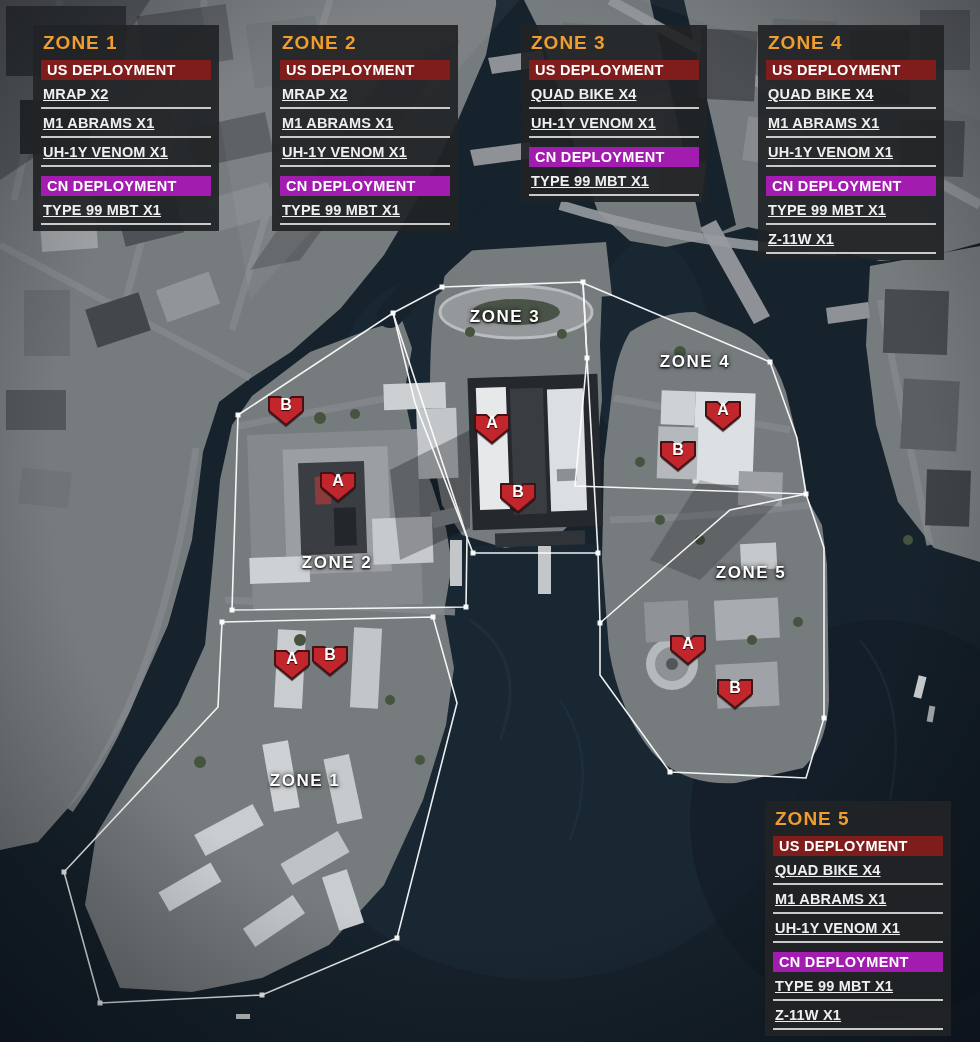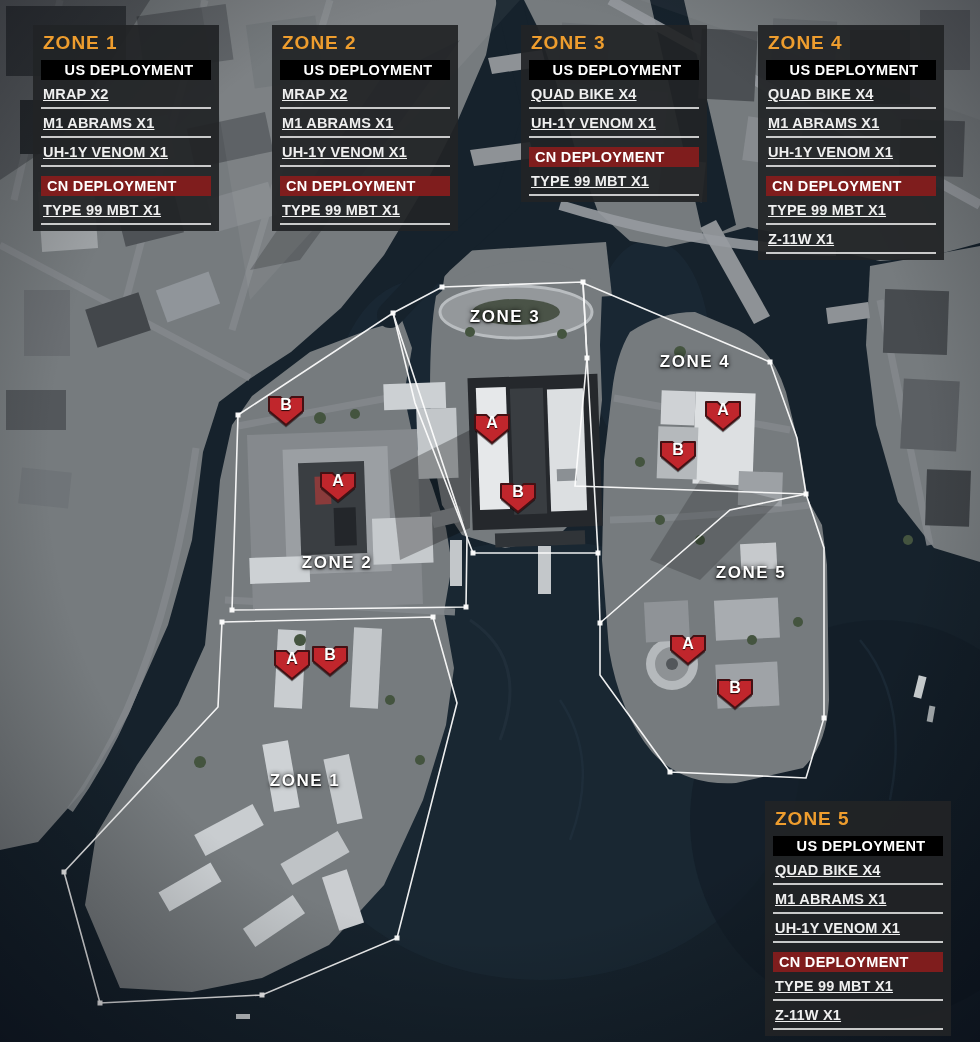--- a/index.html
+++ b/index.html
@@ -6,22 +6,22 @@
   #stage{position:relative;width:980px;height:1042px;overflow:hidden;
          font-family:"Liberation Sans","DejaVu Sans",sans-serif;}
   #terrain{position:absolute;left:0;top:0;}
   
   .panel{position:absolute;width:186px;box-sizing:border-box;
          background:rgba(33,35,38,0.93);padding:4px 8px 6px;}
   .panel-title{font-size:19px;font-weight:bold;color:#EE9D2E;
                letter-spacing:1px;padding:3px 2px 6px;}
   .bar{height:20px;line-height:20px;font-size:14.5px;font-weight:bold;
        color:#fff;padding-left:6px;letter-spacing:.3px;}
-  .bar.us{background:#000000;text-align:center;}
-  .bar.cn{background:#7f1d1d;margin-top:9px;}
+  .bar.us{background:#7f1d1d;}
+  .bar.cn{background:#a21caf;margin-top:9px;}
   .row{font-size:14.5px;font-weight:bold;color:#EFEFEF;
        padding:6px 0 5px 2px;border-bottom:2px solid rgba(238,238,238,.82);
        letter-spacing:.2px;text-decoration:underline;}
   
   .zone-label{position:absolute;transform:translate(-50%,-50%);
       color:#fff;font-size:17px;font-weight:bold;letter-spacing:1.5px;
       white-space:nowrap;text-shadow:0 1px 2px #000,0 0 5px rgba(0,0,0,.9);}
   .marker{position:absolute;width:40px;height:38px;
           transform:translate(-50%,-55%);}
   .marker svg{position:absolute;left:0;top:0;}

